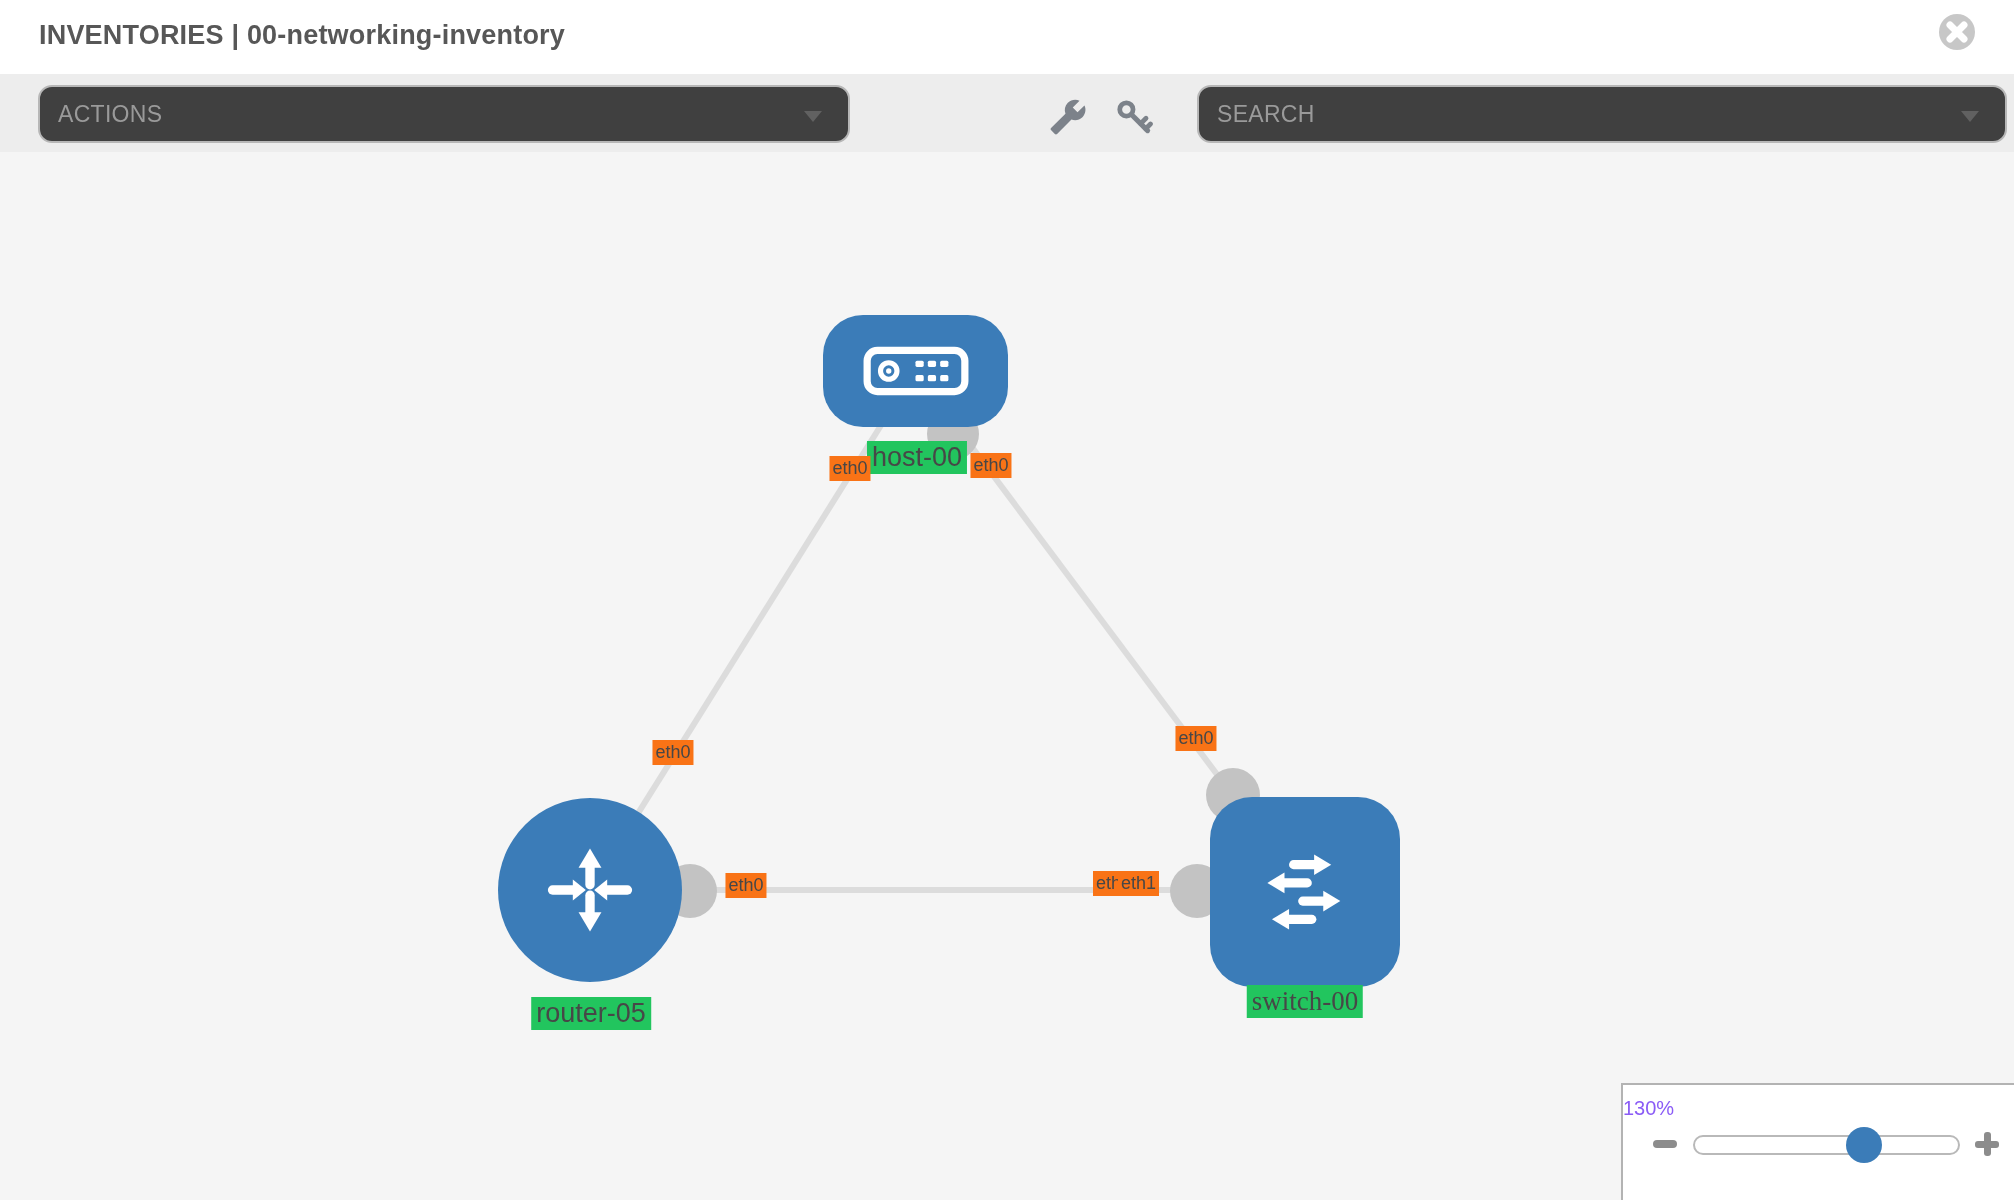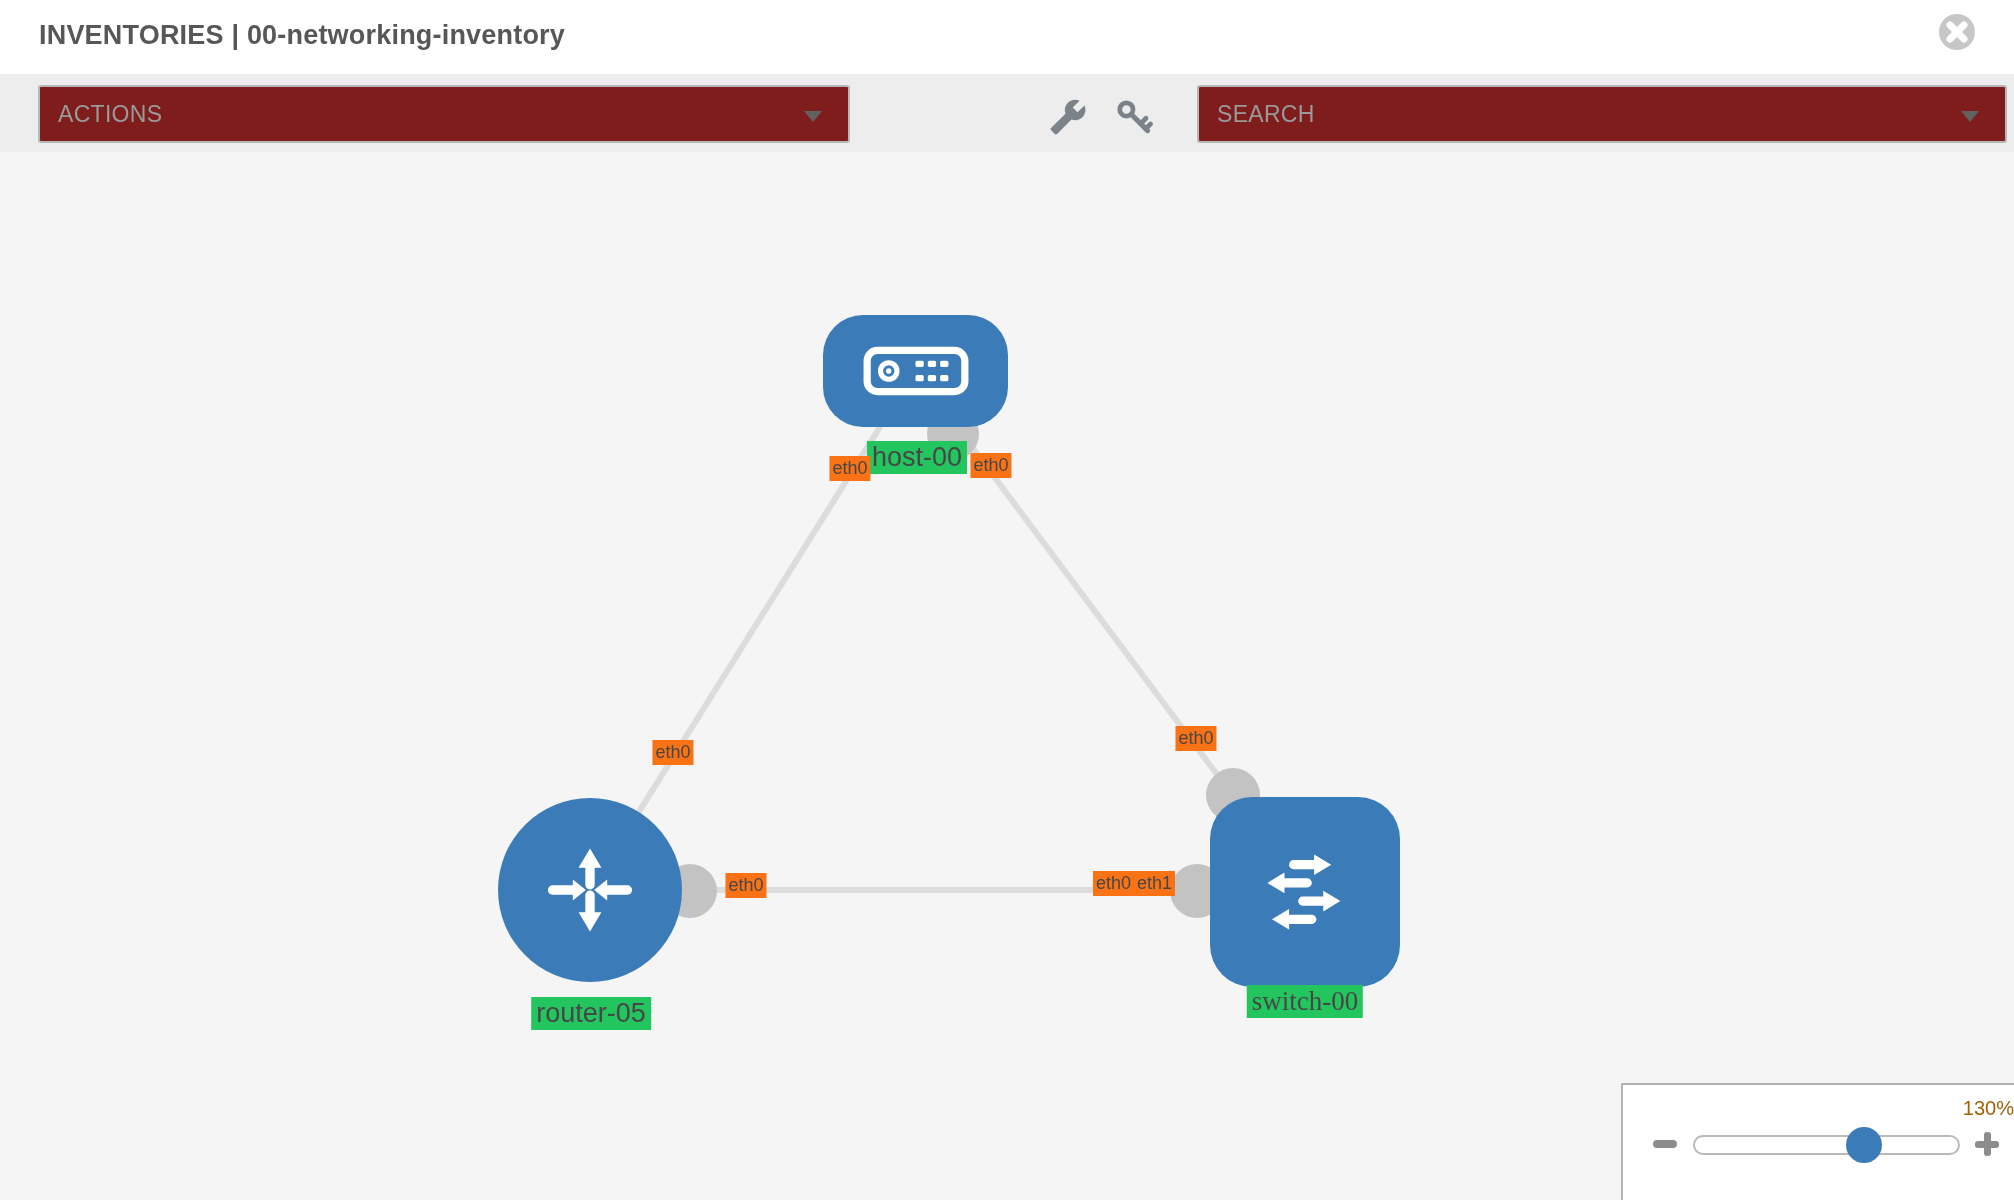--- a/index.html
+++ b/index.html
@@ -6,21 +6,21 @@
   html,body { width:2014px; height:1200px; font-family:"Liberation Sans", sans-serif; background:#f5f5f5; overflow:hidden; }
   .stage { position:relative; width:2014px; height:1200px; }
 
   
   .app-header { position:absolute; left:0; top:0; width:2014px; height:76px; background:#ffffff; border-bottom:2px solid #d9d9d9; }
   .page-title { position:absolute; left:39px; top:20px; font-size:27px; font-weight:700; color:#575757; letter-spacing:0.2px; }
   .close-btn { position:absolute; left:1938px; top:13px; width:38px; height:38px; cursor:pointer; }
 
   
   .toolbar { position:absolute; left:0; top:74px; width:2014px; height:80px; background:#ededed; border-bottom:2px solid #cfcfcf; }
-  .select-box { position:absolute; top:11px; height:58px; background:#7f1d1d; border:2px solid #b7b7b7; border-radius:3px; display:flex; align-items:center; cursor:pointer; }
+  .select-box { position:absolute; top:11px; height:58px; background:#404040; border:2px solid #b7b7b7; border-radius:14px; display:flex; align-items:center; cursor:pointer; }
   .select-box.actions { left:38px; width:812px; }
   .select-box.search  { left:1197px; width:810px; }
   .select-label { margin-left:18px; font-size:23px; color:#9a9a9a; letter-spacing:0.3px; }
   .caret { position:absolute; right:26px; top:24px; width:0; height:0; border-left:9px solid transparent; border-right:9px solid transparent; border-top:11px solid #616161; }
   .tool-icon { position:absolute; top:24px; width:38px; height:38px; cursor:pointer; }
   .tool-icon.wrench { left:1049px; }
   .tool-icon.key    { left:1115px; }
 
   
   .canvas { position:absolute; left:0; top:152px; width:2014px; height:1048px; background:#f5f5f5; overflow:hidden; }
@@ -37,25 +37,25 @@
   .node-label.switch { left:1305px; top:833px;font-family:Liberation Serif, serif; }
 
   .iface-label { position:absolute; z-index:3; background:#f97316; color:#474747; font-size:18px; line-height:1.25; padding:1px 3px; white-space:nowrap; }
   .iface-label.centered { transform:translateX(-50%); }
   .if-host-left    { left:850px;  top:304px; }
   .if-host-right   { left:991px;  top:301px; }
   .if-router-top   { left:673px;  top:588px; }
   .if-switch-top   { left:1196px; top:574px; }
   .if-router-right { left:746px;  top:721px; }
   .if-switch-eth0  { left:1093px; top:719px; z-index:3; }
-  .if-switch-eth1  { left:1118px; top:719px; z-index:4;margin-left:16px; }
+  .if-switch-eth1  { left:1118px; top:719px; z-index:4; }
 
   
   .zoom-panel { position:absolute; left:1621px; top:1083px; width:393px; height:117px; background:#ffffff; border-left:2px solid #b3b3b3; border-top:2px solid #b3b3b3; z-index:5; }
-  .zoom-level { position:absolute; left:0; top:12px; width:100%; text-align:right; font-size:20px; color:#a16207; }
+  .zoom-level { position:absolute; left:0; top:12px; width:100%; text-align:left; font-size:20px; color:#8b5cf6; }
   .zoom-minus { position:absolute; left:30px; top:55px; width:24px; height:8px; border-radius:4px; background:#8c8c8c; cursor:pointer; }
   .zoom-plus  { position:absolute; left:352px; top:47px; width:24px; height:24px; cursor:pointer; }
   .zoom-plus .h { position:absolute; left:0; top:9px; width:24px; height:7px; border-radius:3px; background:#8c8c8c; }
   .zoom-plus .v { position:absolute; left:9px; top:0; width:7px; height:24px; border-radius:3px; background:#8c8c8c; }
   .zoom-track { position:absolute; left:70px; top:50px; width:267px; height:20px; background:#ffffff; border:2px solid #b9b9b9; border-radius:11px; cursor:pointer; }
   .zoom-thumb { position:absolute; left:223px; top:42px; width:36px; height:36px; border-radius:50%; background:#3b7cb8; cursor:grab; }
 </style>
 </head>
 <body>
 

